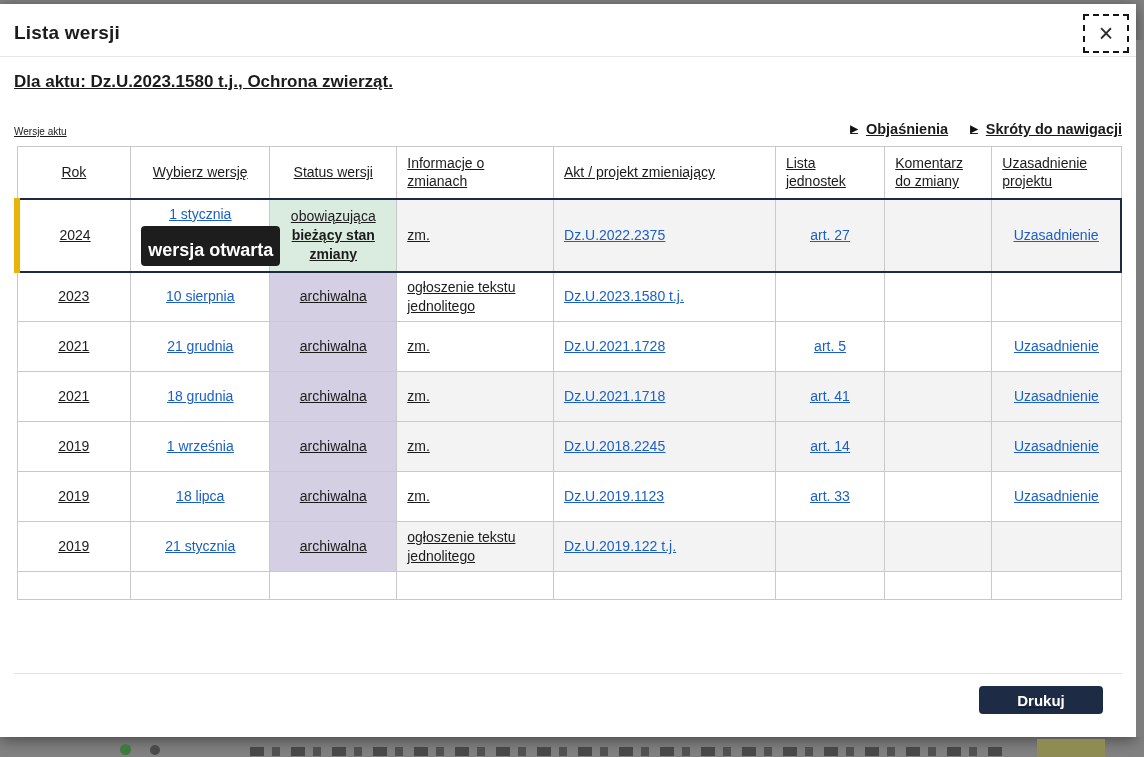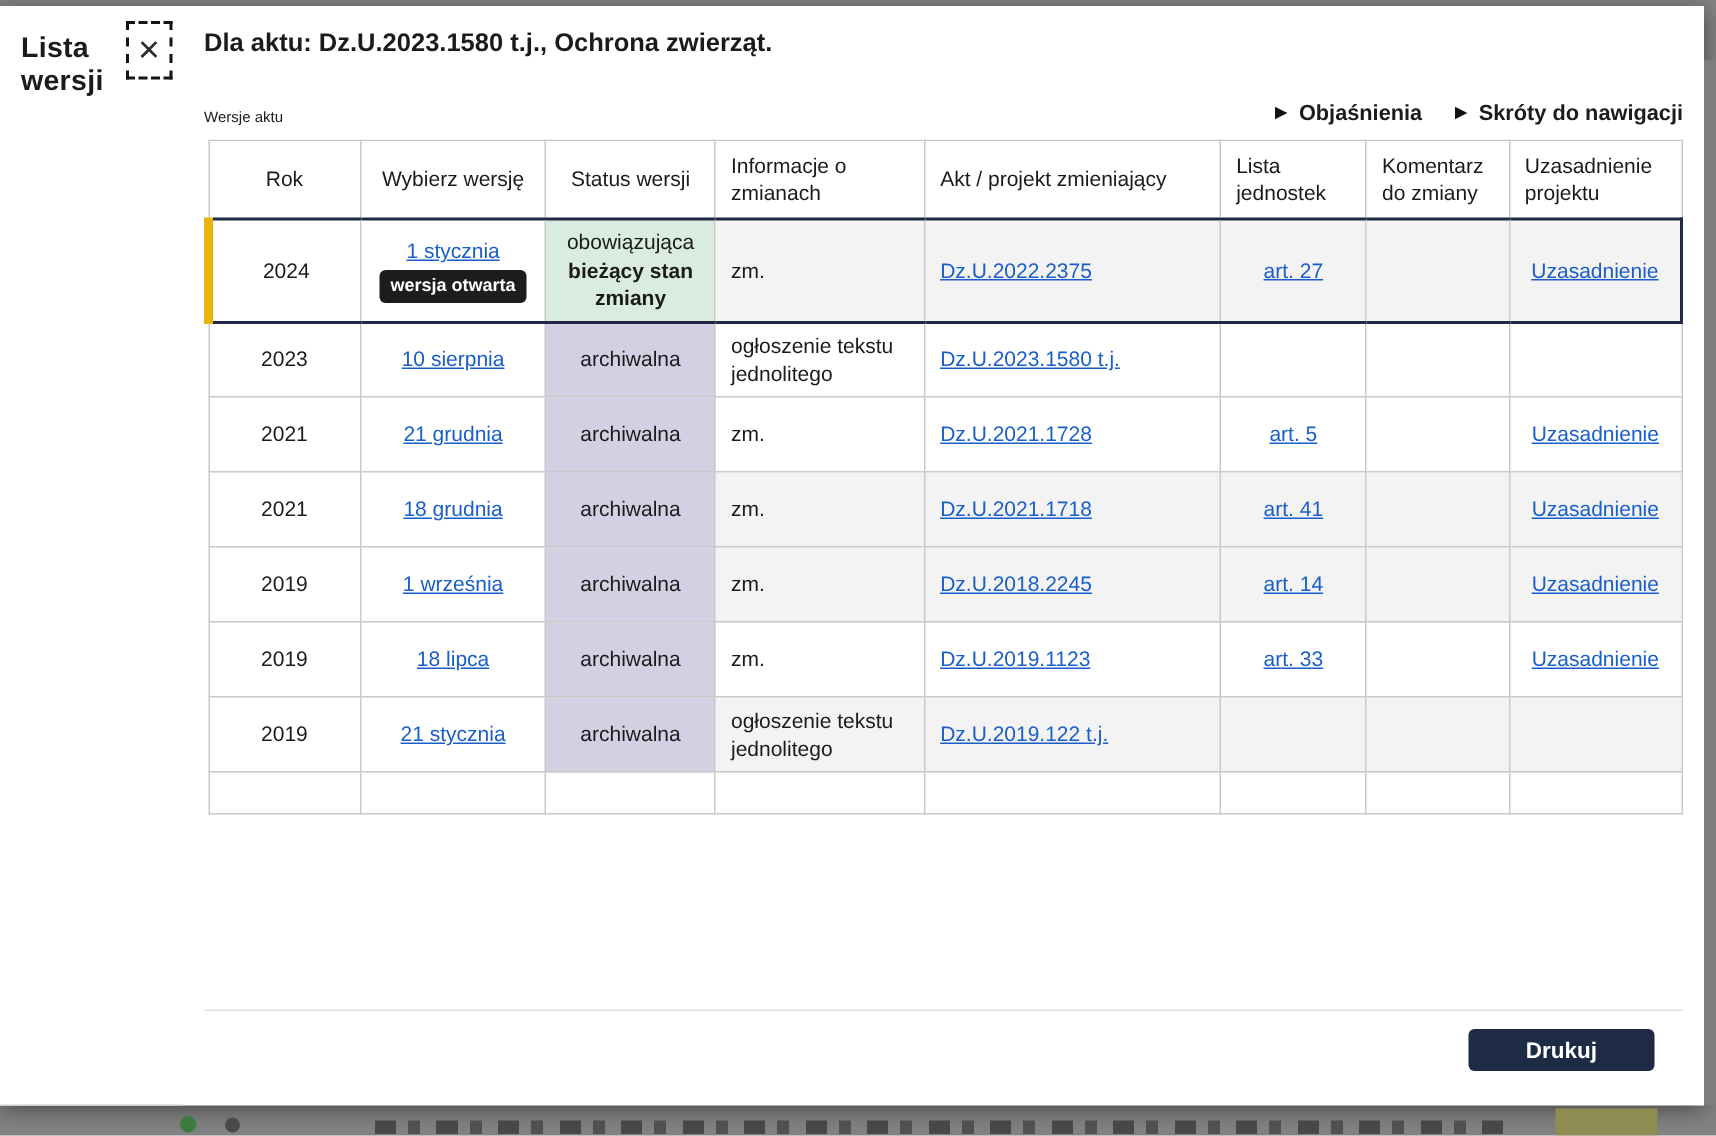--- a/index.html
+++ b/index.html
@@ -16,34 +16,34 @@
   .remnant-dot { position:absolute; left:120px; top:7px; width:11px; height:11px; border-radius:50%; background:#3d7a3d; }
   .remnant-dot2 { position:absolute; left:150px; top:8px; width:10px; height:10px; border-radius:50%; background:#4a4a4a; }
   .remnant-text { position:absolute; left:250px; top:10px; width:760px; height:9px;
     background:repeating-linear-gradient(90deg,#3a3a3a 0 14px, transparent 14px 22px, #454545 22px 30px, transparent 30px 41px); opacity:.8; }
   .remnant-olive { position:absolute; left:1037px; top:2px; width:68px; height:18px; background:#8e8c52; }
   .remnant-right { position:absolute; left:1136px; top:40px; width:8px; height:697px; background:#7d7d7d; }
 
   
   .modal {
     position:absolute; left:0; top:4px; width:1136px; height:733px;
-    background:#fff; display:flex; flex-direction:row;
+    background:#fff; display:flex; flex-direction:column;
     box-shadow:0 3px 14px rgba(0,0,0,.45);
   }
   .modal-header {
     display:flex; justify-content:space-between; align-items:flex-start;
     padding:10px 4px 0 14px; border-bottom:1px solid #e3e7ea; min-height:53px;
   }
   .modal-title { font-size:19px; font-weight:700; padding-top:8px; letter-spacing:.2px; }
   .close-btn {
     width:46px; height:39px; background:#fff; border:2px dashed #141414;
     font-size:25px; line-height:1; color:#2b2b2b; cursor:pointer; margin:0 3px 0 0;
     display:flex; align-items:center; justify-content:center; font-weight:400;
   }
-  .modal-body { padding:0 14px; flex:1 1 auto; display:flex; flex-direction:column; overflow:hidden; }
+  .modal-body { padding:0 14px; flex:1 1 auto; display:flex; flex-direction:column; overflow:hidden;text-decoration:underline; }
   .subtitle { font-size:17px; font-weight:700; margin:15px 0 2px; }
   .meta-row { display:flex; justify-content:space-between; align-items:flex-end; margin:16px 0 9px; }
   .versions-label { font-size:10px;margin-top:16px; }
   .toggles { display:flex; gap:22px; }
   .toggle { display:flex; align-items:center; gap:8px; cursor:pointer; font-size:14.5px; font-weight:700; }
   .tri { font-size:10px; line-height:1; color:#111; }
 
   
   .table-wrap { height:537px; overflow:hidden; }
   table { width:100%; border-collapse:collapse; font-size:14px; table-layout:fixed; }
@@ -64,21 +64,21 @@
   tr.striped td.c7, tr.striped td.c8 { background:#f3f3f3; }
   td.status-archival { background:#d5cfe3; }
   td.status-current  { background:#d9ecdf; }
   .status-detail { font-weight:700; display:block; }
   tr.sel td { border-top:2px solid #1e2a44; border-bottom:2px solid #1e2a44; }
   tr.sel td:first-child { border-left:6px solid #eab308; }
   tr.sel td:last-child  { border-right:2px solid #1e2a44; }
   a.lnk { color:#1a5ec9; text-decoration:underline; cursor:pointer; }
   .badge {
     display:inline-block; background:#1d1d1d; color:#fff; font-weight:700;
-    font-size:12px; padding:2px 7px 3px; border-radius:4px; margin-top:3px; white-space:nowrap;
+    font-size:18px; padding:12px 7px 3px; border-radius:4px; margin-top:3px; white-space:nowrap;
   }
   tr.filler td { height:28px; }
 
   
   .modal-footer {
     margin-top:auto; border-top:1px solid #dfe3e6; height:64px; flex:0 0 auto;
     display:flex; justify-content:flex-end; align-items:flex-start; padding:12px 19px 0;
   }
   .print-btn {
     width:124px; height:28px; background:#1d2b45; color:#fff; border:none;

